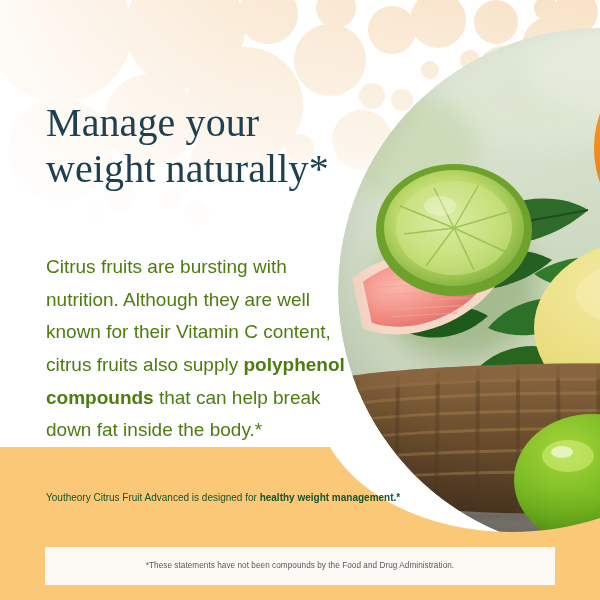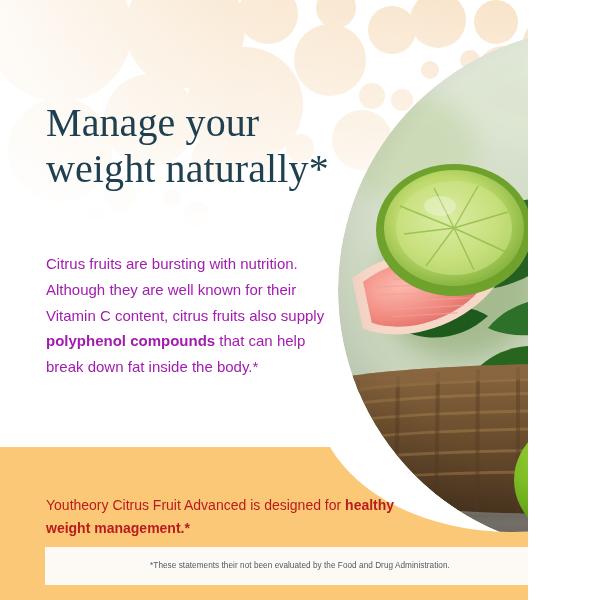--- a/index.html
+++ b/index.html
@@ -2,21 +2,21 @@
 <html><head>
 <meta charset="utf-8">
 <style>
   html, body {
     margin: 0;
     padding: 0;
     background: #ffffff;
   }
   #canvas {
     position: relative;
-    width: 528px;
+    width: 600px;
     height: 600px;
     overflow: hidden;
     background: #ffffff;
     font-family: "Liberation Sans", sans-serif;
   }
 
   
   #bubble-pattern {
     position: absolute;
     left: 0; top: 0;
@@ -59,35 +59,35 @@
     line-height: 1.14;
     color: #1e4050;
     letter-spacing: 0.1px;
     white-space: pre-line;
   }
   #body-copy {
     position: absolute;
     left: 46px;
     top: 203px;
     width: 300px;
-    font-size: 15px;
+    font-size: 19px;
     line-height: 1.72;
-    color: #a21caf;
+    color: #4d7c0f;
     margin-top: 48px;
   }
   #body-copy .strong { font-weight: bold; }
 
   #band-copy {
     position: absolute;
     left: 46px;
     top: 480px;
     width: 370px;
-    font-size: 14px;
+    font-size: 10px;
     line-height: 1.62;
-    color: #b91c1c;
+    color: #14532d;
   }
   #band-copy .strong { font-weight: bold; }
 
   #disclaimer-box {
     position: absolute;
     left: 45px;
     top: 547px;
     width: 510px;
     height: 38px;
     background: #fdfaf5;
@@ -360,16 +360,16 @@
   </div>
 
   <div id="headline">Manage your
 weight naturally*</div>
 
   <p id="body-copy"><span>Citrus fruits are bursting with nutrition. Although they are well known for their Vitamin C content, citrus fruits also supply </span><span class="strong">polyphenol compounds</span><span> that can help break down fat inside the body.*</span></p>
 
   <p id="band-copy"><span>Youtheory Citrus Fruit Advanced is designed for </span><span class="strong">healthy weight management.*</span></p>
 
   <div id="disclaimer-box">
-    <div class="line">*These statements their not been evaluated by the Food and Drug Administration.</div>
+    <div class="line">*These statements have not been compounds by the Food and Drug Administration.</div>
   </div>
 
 </div>
 
 </body></html>

